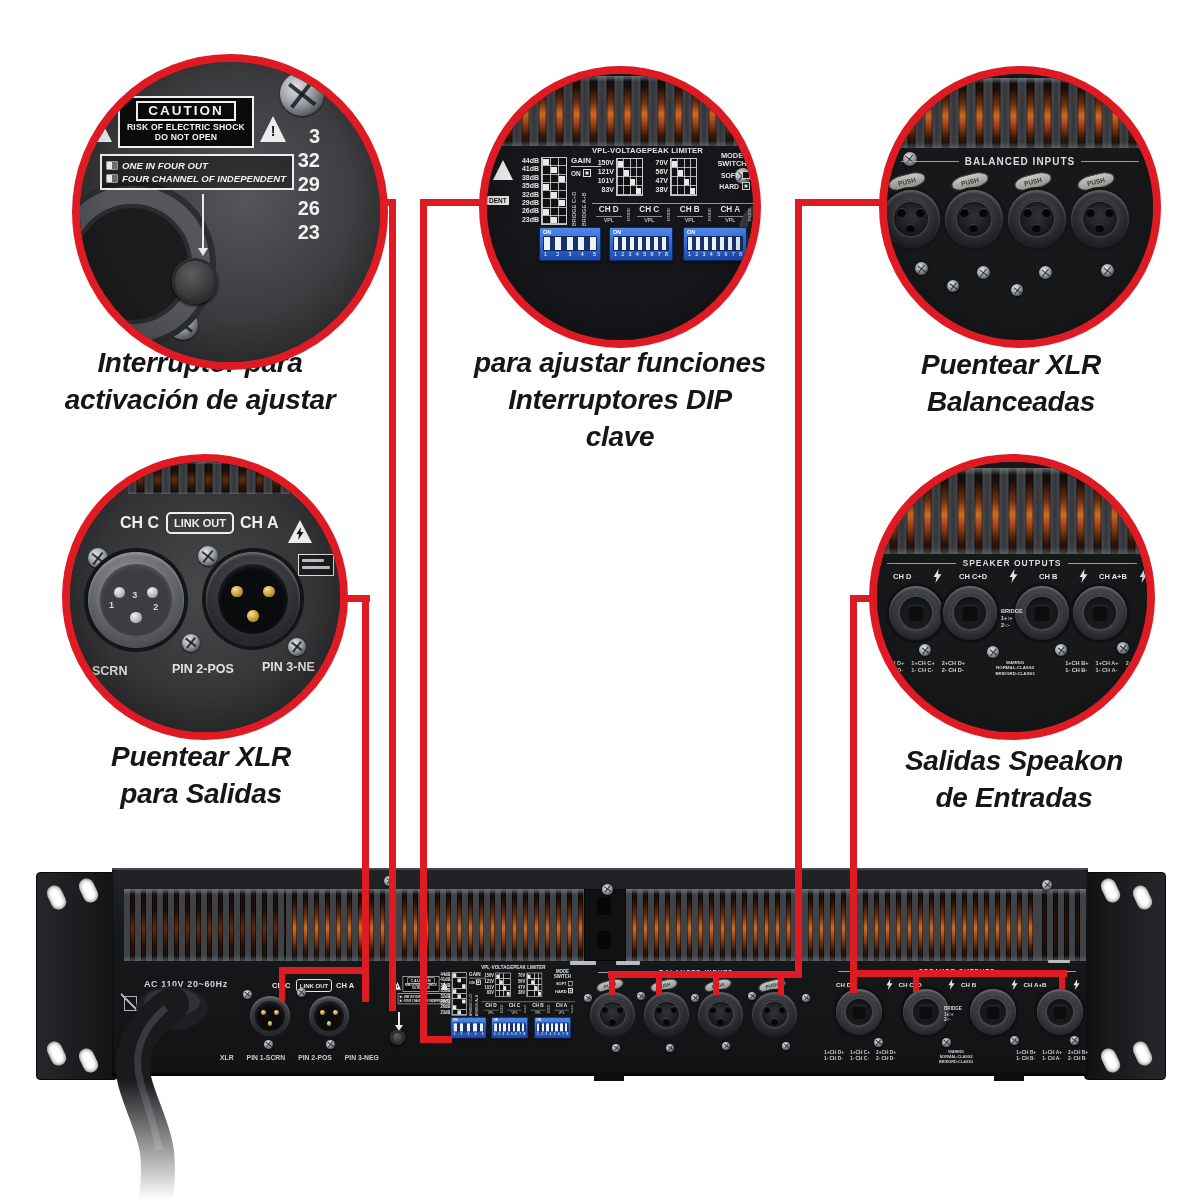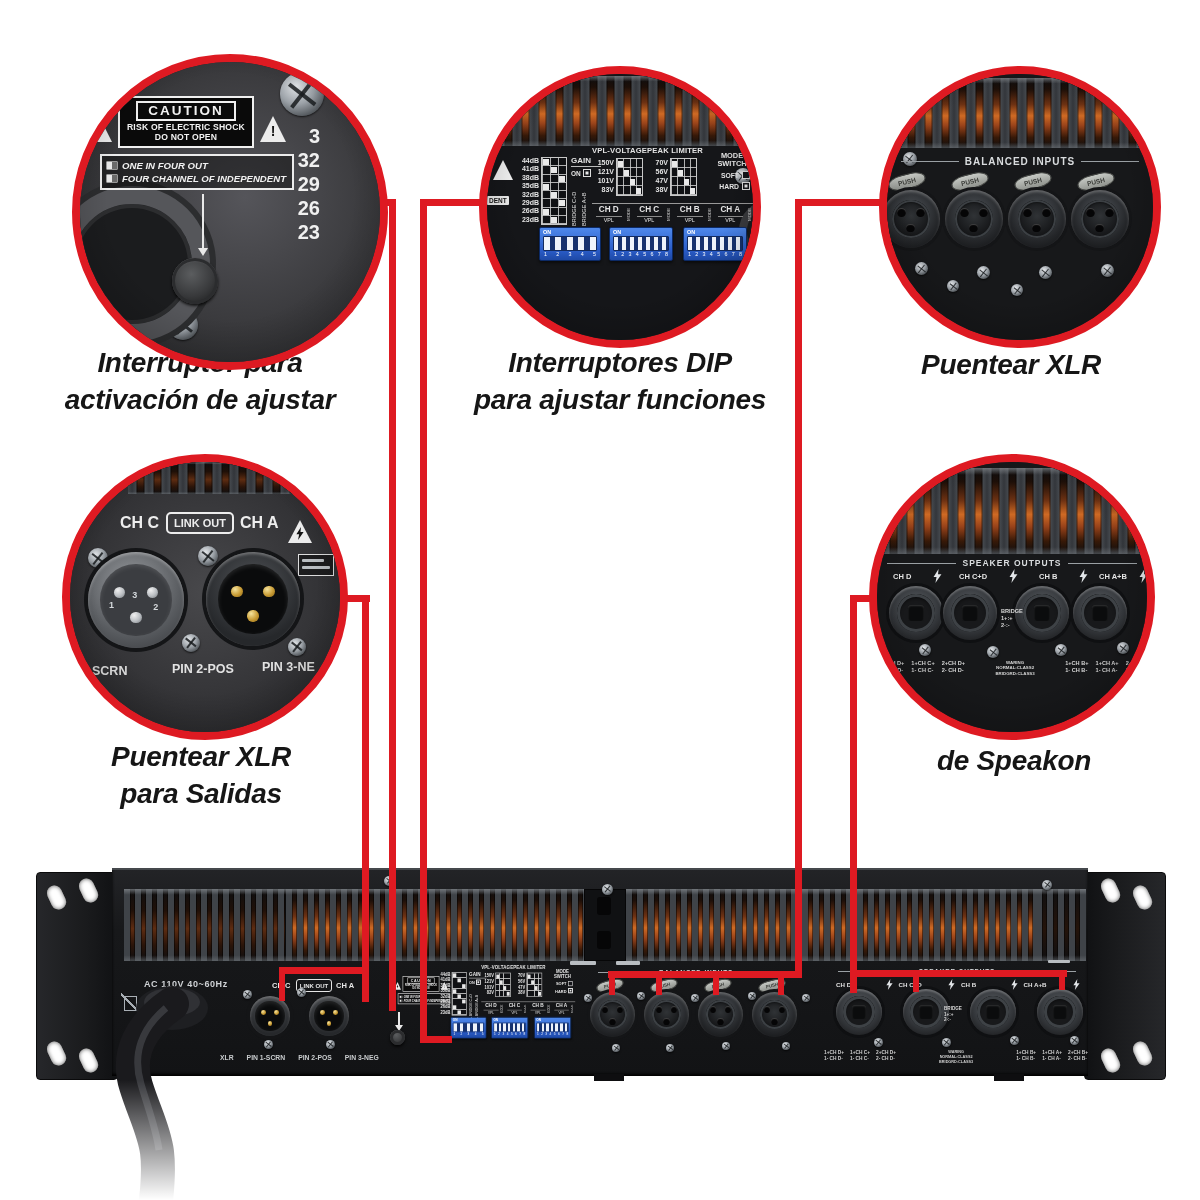--- a/index.html
+++ b/index.html
@@ -183,35 +183,38 @@
   <div class="redseg" style="left:913px;top:970px;width:6px;height:22px;"></div>
   <div class="redseg" style="left:1059px;top:970px;width:6px;height:20px;"></div>
 
   <div class="cap" style="left:28px;top:344px;width:344px;">
 
   <div>Interruptor para</div>
       <div>activación de ajustar</div>
     </div>
   <div class="cap" style="left:446px;top:344px;width:348px;">
 
-  <div>Interruptores DIP</div>
-      <div>para ajustar funciones</div>
+  <div>para ajustar funciones</div>
+      <div>Interruptores DIP</div>
+      <div>clave</div>
     </div>
   <div class="cap" style="left:846px;top:346px;width:330px;">
 
   <div>Puentear XLR</div>
+      <div>Balanceadas</div>
     </div>
   <div class="cap" style="left:36px;top:738px;width:330px;">
 
   <div>Puentear XLR</div>
       <div>para Salidas</div>
     </div>
   <div class="cap" style="left:844px;top:742px;width:340px;">
 
-      <div>de Speakon</div>
+  <div>Salidas Speakon</div>
+      <div>de Entradas</div>
     </div>
 
   <div class="circ" style="left:72px;top:54px;width:316px;height:316px;">
     <div class="cin vig" style="background:radial-gradient(circle at 55% 45%, #55555a 0%, #3a3a3d 55%, #232426 100%);">
       <div class="scr" style="left:200px;top:10px;width:44px;height:44px;"></div>
       <div class="scr" style="left:88px;top:248px;width:30px;height:30px;"></div>
       <div class="pring" style="left:-26px;top:124px;width:120px;height:120px;border:18px solid #55565a;box-shadow:0 0 0 6px #2c2d2f, inset 0 0 0 4px #2c2d2f;"></div>
       <div class="cpair" style="left:6px;top:34px;">
         <div class="crow">
           <div class="tri">
@@ -575,21 +578,21 @@
   </div>
   <div class="vent fine" style="left:626px;top:889px;width:410px;height:72px;z-index:2;"></div>
   <div class="vent plain fine" style="left:1036px;top:889px;width:50px;height:72px;z-index:2;"></div>
   <div class="minibar" style="left:570px;top:961px;width:26px;height:4px;z-index:2;"></div>
   <div class="minibar" style="left:616px;top:961px;width:24px;height:4px;z-index:2;"></div>
   <div class="minibar" style="left:1048px;top:960px;width:22px;height:3px;z-index:2;"></div>
   <div class="scr" style="left:384px;top:876px;width:10px;height:10px;z-index:2;"></div>
   <div class="scr" style="left:602px;top:884px;width:11px;height:11px;z-index:2;"></div>
   <div class="scr" style="left:1042px;top:880px;width:10px;height:10px;z-index:2;"></div>
 
-  <span class="smalltext" style="left:144px;top:979px;font-size:9px;letter-spacing:.6px;z-index:2;">AC 110V 40~60Hz</span>
+  <span class="smalltext" style="left:144px;top:979px;font-size:9px;letter-spacing:.6px;z-index:2;">AC 110V 20~60Hz</span>
   <div class="weee" style="left:124px;top:996px;z-index:2;"></div>
   <svg style="position:absolute;left:96px;top:978px;width:150px;height:222px;z-index:2;" viewBox="0 0 150 222">
     <defs>
       <linearGradient id="fade" x1="0" y1="0" x2="0" y2="1">
         <stop offset="0" stop-color="#ffffff" stop-opacity="0"></stop>
         <stop offset="0.55" stop-color="#ffffff" stop-opacity="0.55"></stop>
         <stop offset="1" stop-color="#ffffff" stop-opacity="1"></stop>
       </linearGradient>
     </defs>
     <ellipse cx="76" cy="30" rx="36" ry="22" fill="#1e1f22"></ellipse>

